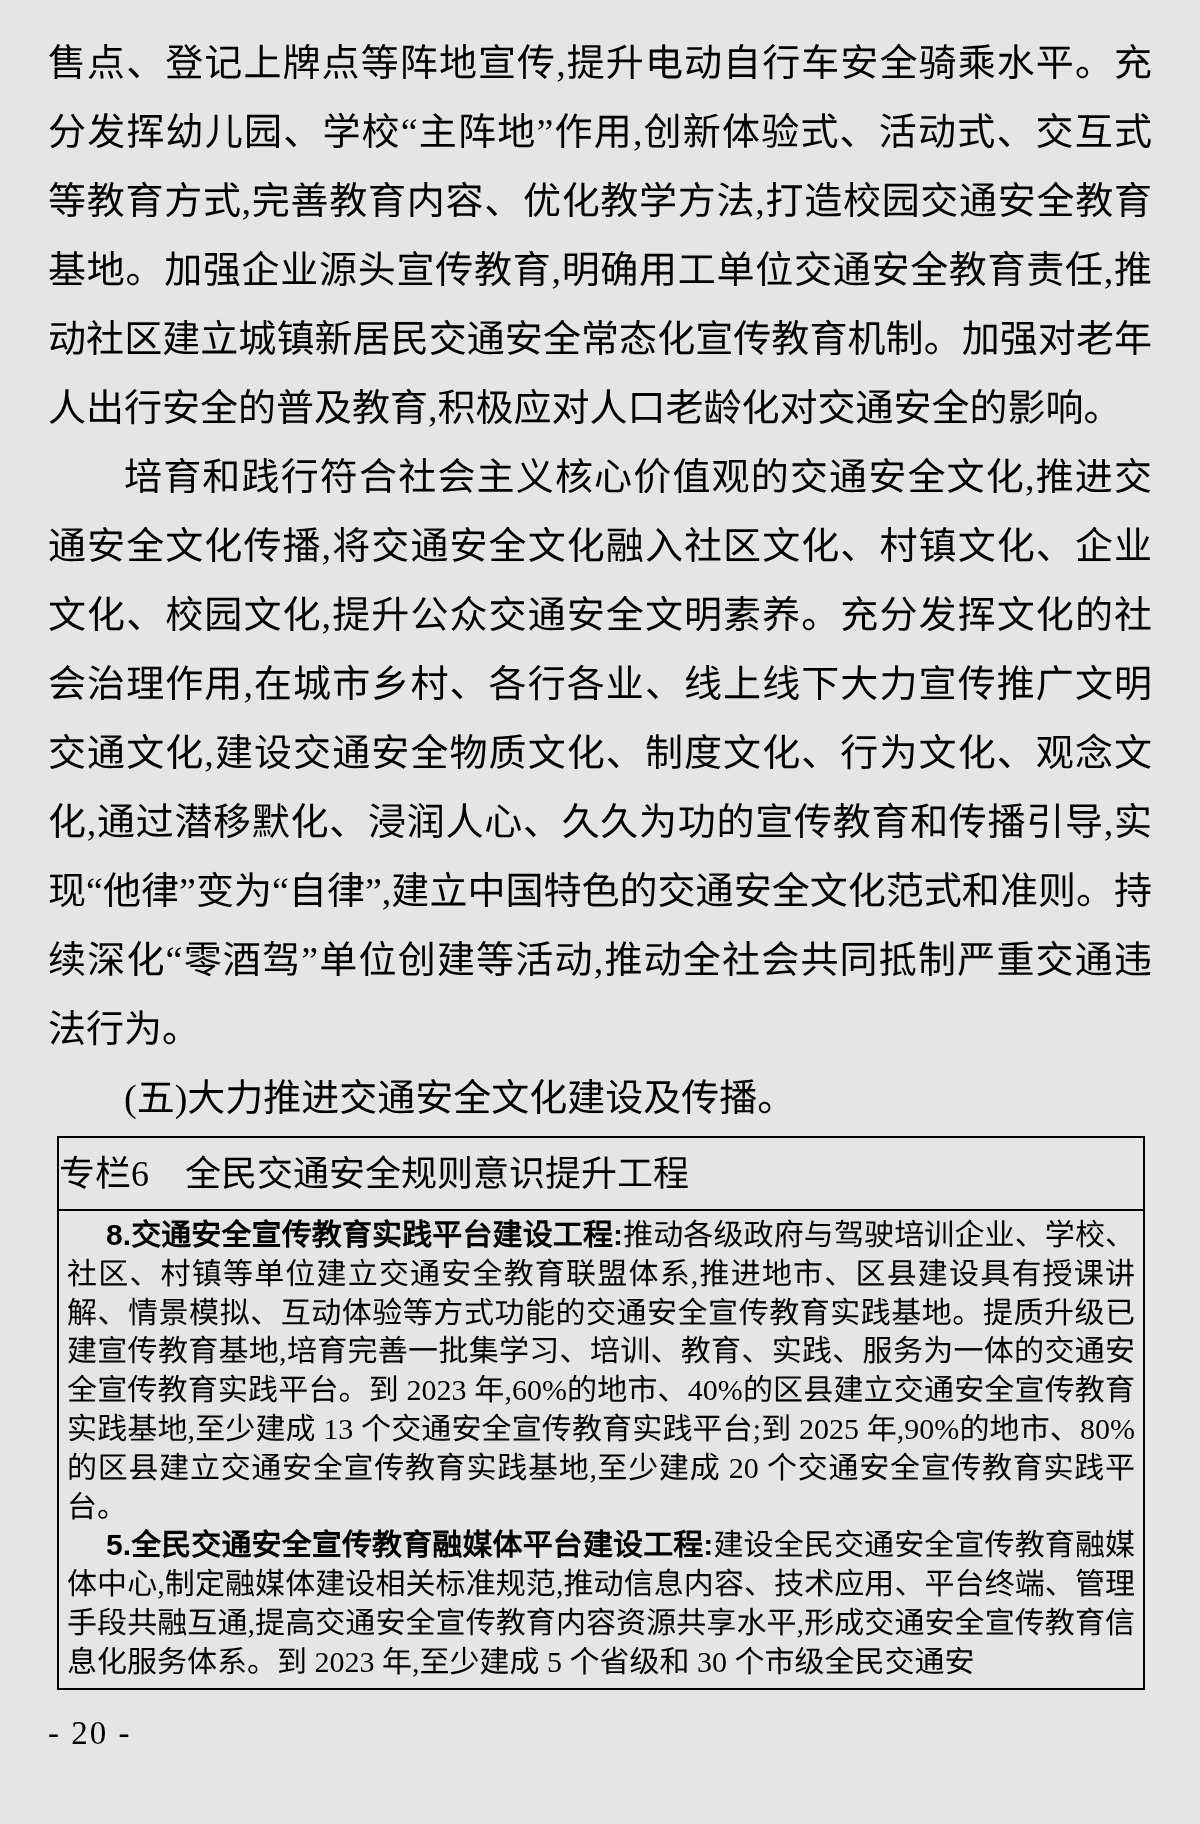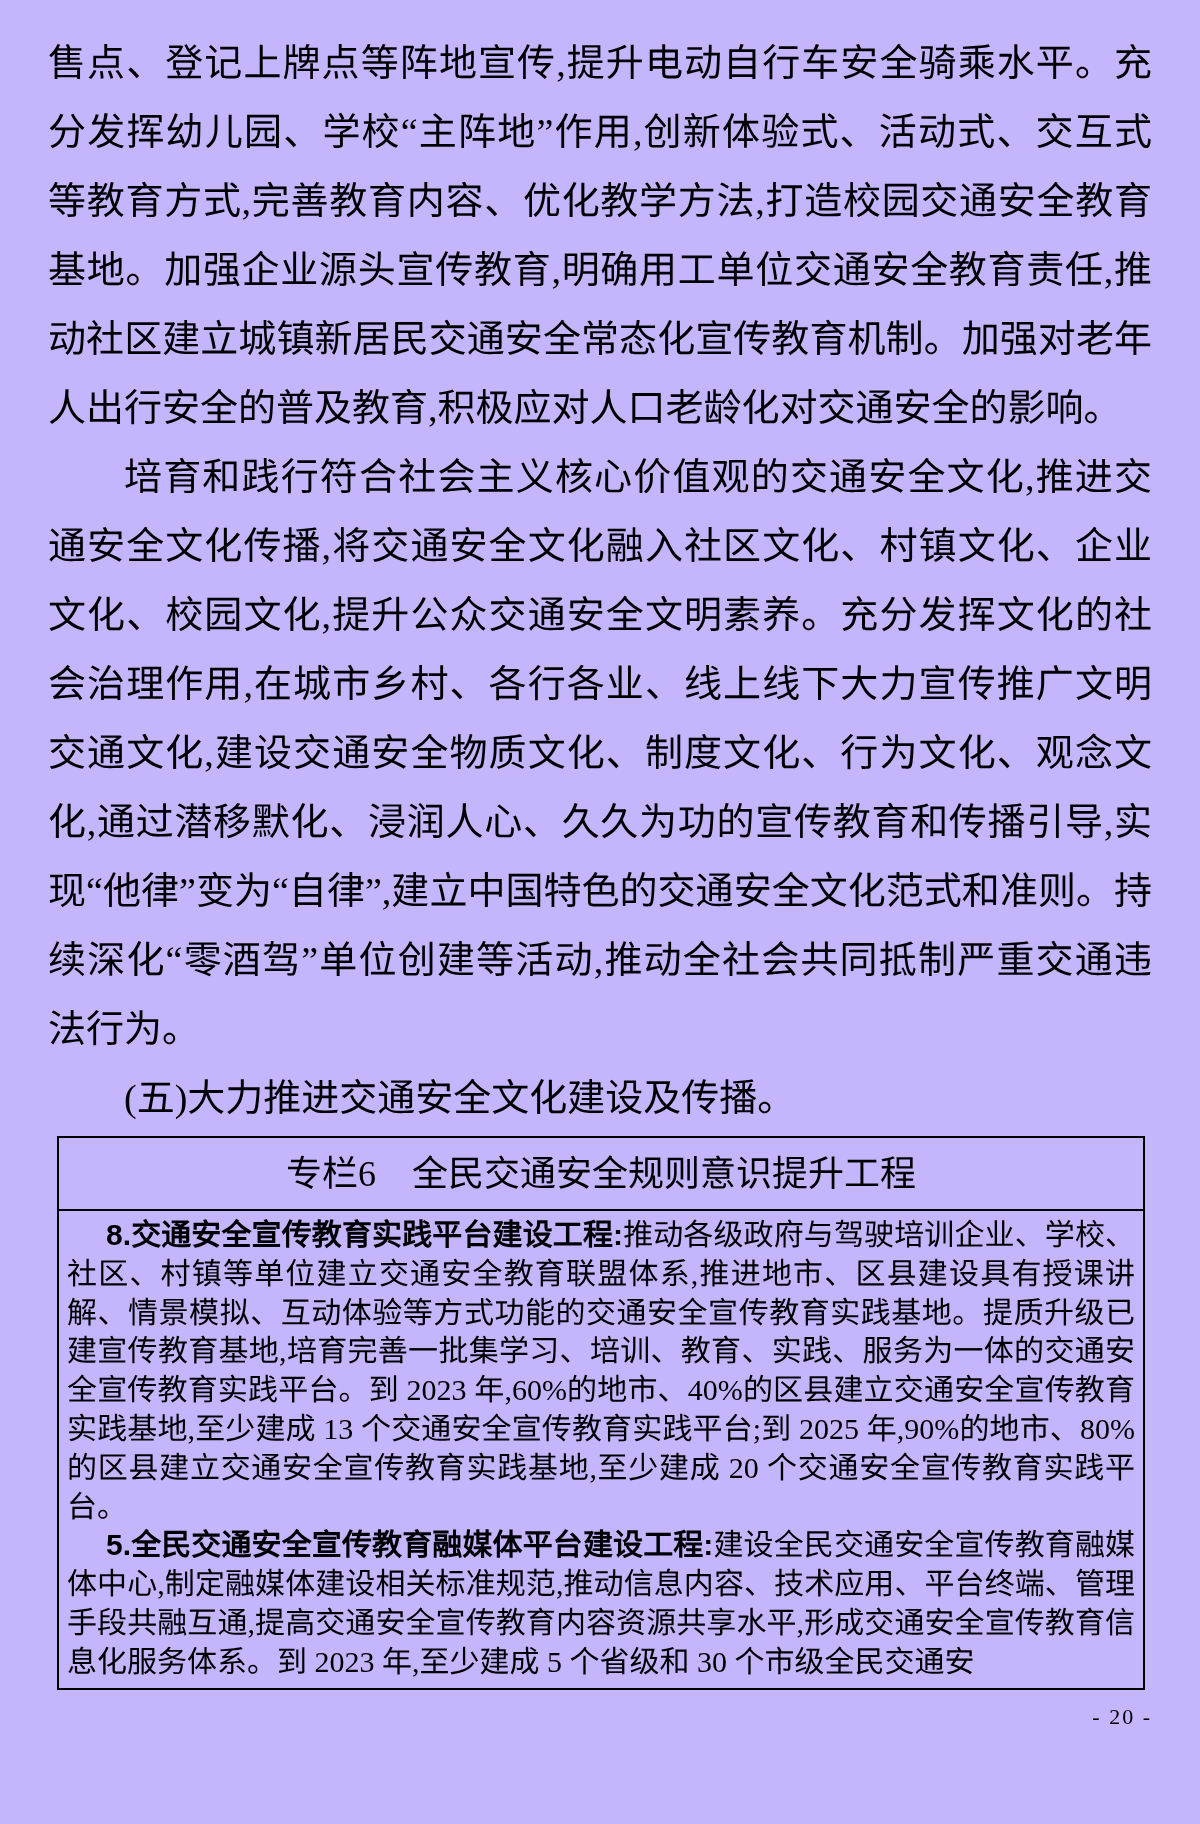--- a/index.html
+++ b/index.html
@@ -1,21 +1,21 @@
 <!DOCTYPE html>
 <html lang="zh-CN"><head>
 <meta charset="utf-8">
 <style>
   * { margin: 0; padding: 0; box-sizing: border-box; }
   html, body { background: #ffffff; }
   .page {
     position: relative;
     width: 1200px;
     height: 1824px;
-    background: #c4b5fd;
+    background: #e5e5e5;
     color: #000000;
     font-family: "Liberation Serif", "DejaVu Serif", serif;
     padding: 29px 48px 0 48px;
     overflow: hidden;
   }
   .main-text .para {
     font-size: 38px;
     line-height: 69px;
     text-align: justify;
     text-justify: inter-ideograph;
@@ -24,43 +24,42 @@
   .main-text .para.indent { text-indent: 2em; }
 
   .feature-box {
     border: 2px solid #000000;
     margin: 3px 7px 0 9px;
   }
   .feature-box .box-title {
     height: 73px;
     line-height: 73px;
     border-bottom: 2px solid #000000;
-    text-align: center;
     font-size: 36px;
     white-space: nowrap;
   }
   .feature-box .box-body {
     padding: 5px 8px 6px 8px;
   }
   .feature-box .box-item {
     font-size: 30px;
     line-height: 38.8px;
     text-align: justify;
     text-justify: inter-ideograph;
     text-justify: inter-character;
     text-indent: 1.3em;
   }
   .feature-box .box-item-label {
     font-family: "Liberation Sans", "DejaVu Sans", sans-serif;
     font-weight: bold;
   }
   .page-footer {
-    margin-top: 14px;
-    text-align: right;
-    font-size: 22px;
+    margin-top: 25px;
+    text-align: left;
+    font-size: 33px;
     letter-spacing: 2px;
   }
 </style>
 </head>
 <body>
 
 <div class="page">
 
   <div class="main-text">
     <p class="para">售点、登记上牌点等阵地宣传,提升电动自行车安全骑乘水平。充分发挥幼儿园、学校“主阵地”作用,创新体验式、活动式、交互式等教育方式,完善教育内容、优化教学方法,打造校园交通安全教育基地。加强企业源头宣传教育,明确用工单位交通安全教育责任,推动社区建立城镇新居民交通安全常态化宣传教育机制。加强对老年人出行安全的普及教育,积极应对人口老龄化对交通安全的影响。</p>

